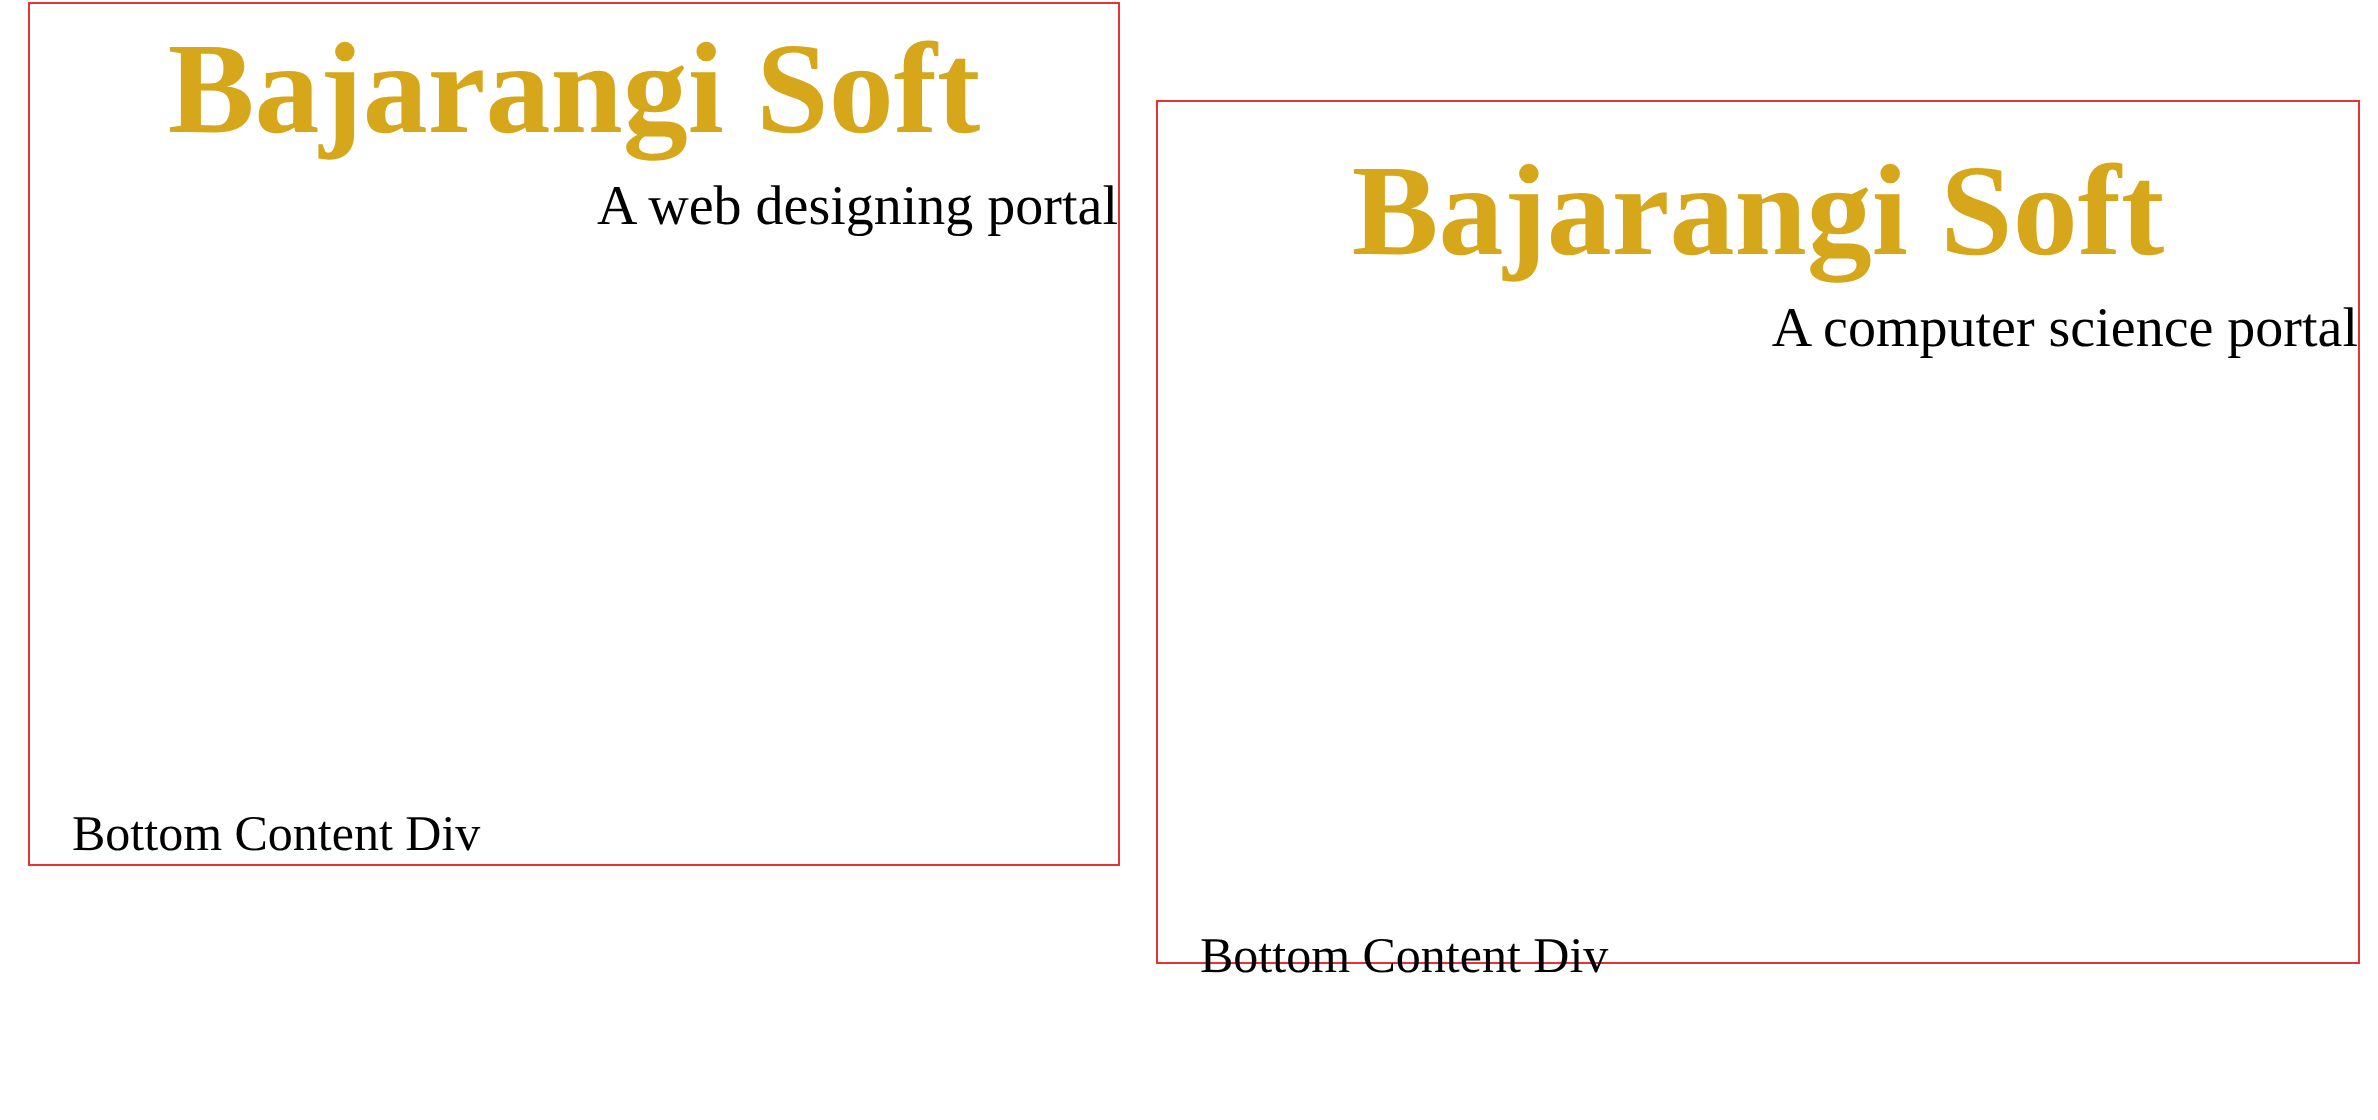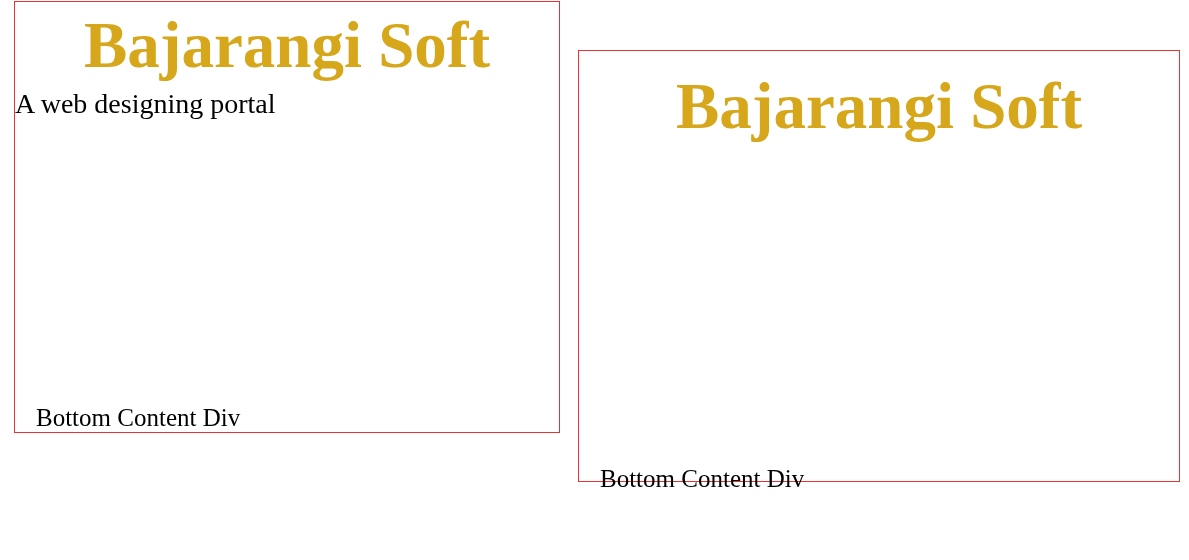--- a/index.html
+++ b/index.html
@@ -47,21 +47,21 @@
     .box-left .title {
       font-size: 65px;
       margin-top: 8px;
     }
     .box-right .title {
       font-size: 65px;
       margin-top: 20px;
     }
     .subtitle {
       width: 100%;
-      text-align: left;
+      text-align: right;
       font-family: "Times New Roman", Times, serif;
       color: #000000;
       margin-top: 6px;
     }
     .box-left .subtitle {
       font-size: 28px;
     }
     .box-right .subtitle {
       font-size: 28px;
     }
@@ -82,15 +82,16 @@
   <div class="box-inner">
     <h1 class="title">Bajarangi Soft</h1>
     <div class="subtitle">A web designing portal</div>
     <div class="bottom-label">Bottom Content Div</div>
   </div>
 </div>
 
 <div class="box box-right">
   <div class="box-inner">
     <h1 class="title">Bajarangi Soft</h1>
+    <div class="subtitle">A computer science portal</div>
     <div class="bottom-label">Bottom Content Div</div>
   </div>
 </div>
 
 </body></html>

